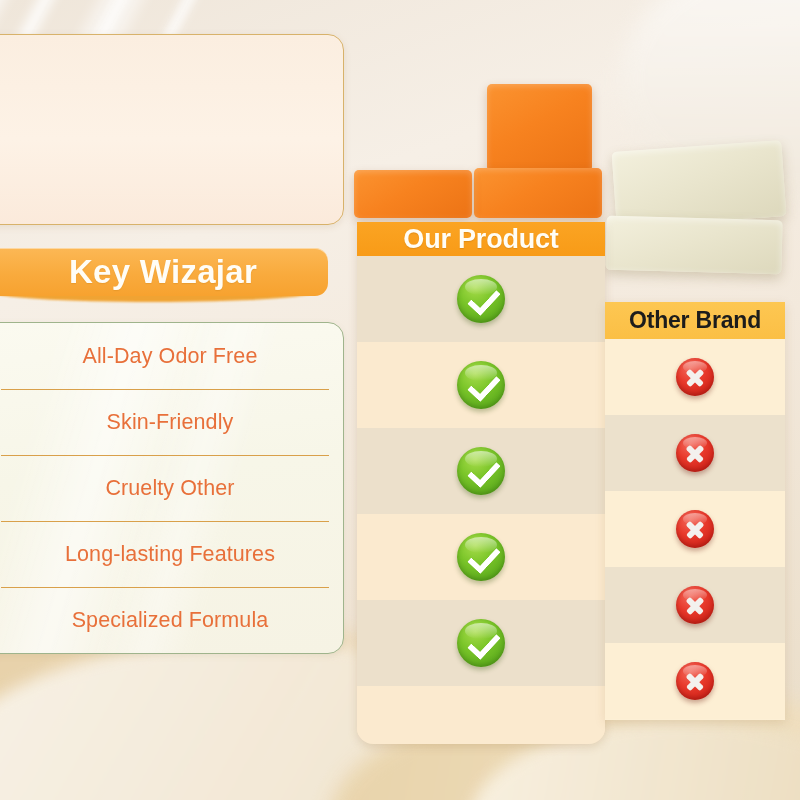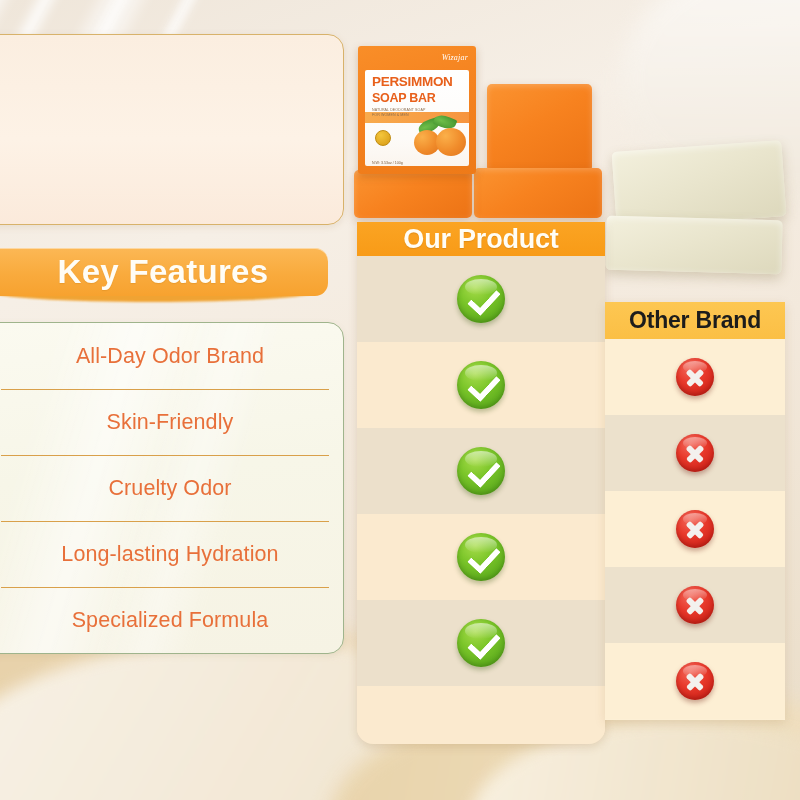--- a/index.html
+++ b/index.html
@@ -151,62 +151,48 @@
   <div class="bg-wave2" style="left:470px;top:720px;width:420px;height:170px;background:linear-gradient(100deg,#fbf5e9,#e9d9b9);opacity:.85;"></div>
   <div class="bg-wave" style="left:620px;top:-40px;width:300px;height:240px;background:linear-gradient(180deg,#ffffff,#efe7da);opacity:.6;"></div>
 
   <div class="soap soap-o" style="left:487px;top:84px;width:105px;height:88px;"></div>
   <div class="soap soap-o" style="left:474px;top:168px;width:128px;height:50px;"></div>
   <div class="soap soap-o" style="left:354px;top:170px;width:118px;height:48px;"></div>
 
   <div class="soap soap-c" style="left:614px;top:146px;width:170px;height:76px;transform:rotate(-4deg);"></div>
   <div class="soap soap-c" style="left:606px;top:218px;width:176px;height:54px;transform:rotate(1.5deg);"></div>
 
-  <div class="pkg-box">
-    <div class="pkg-white"></div>
-    <div class="pkg-stripe"></div>
-    <div class="pkg-logo">Wizajar</div>
-    <div class="pkg-t1">PERSIMMON</div>
-    <div class="pkg-t2">SOAP BAR</div>
-    <div class="pkg-sub">NATURAL DEODORANT SOAP FOR WOMEN &amp; MEN</div>
-    <div class="pkg-seal"></div>
-    <div class="leaf" style="left:60px;top:74px;"></div>
-    <div class="leaf" style="left:76px;top:70px;transform:rotate(22deg);"></div>
-    <div class="fruit" style="left:56px;top:84px;width:26px;height:25px;"></div>
-    <div class="fruit" style="left:78px;top:82px;width:30px;height:28px;"></div>
-    <div class="pkg-nw">N.W: 3.53oz / 100g</div>
-  </div>
 
   <div class="title-card">
     <div class="title-text">
     </div>
   </div>
 
   <div class="kf-wrap">
     <div class="kf-shadow"></div>
     <div class="kf-banner">
-      <span class="kf-text">Key Features</span>
+      <span class="kf-text">Key Wizajar</span>
     </div>
   </div>
 
   <div class="feat-card">
     <div class="sheen"></div>
     <div class="sheen" style="left:170px;width:90px;opacity:.7;"></div>
     <div class="feat-list">
       <div class="feat-row">
-          <span class="feat-label">All-Day Odor Brand</span>
+          <span class="feat-label">All-Day Odor Free</span>
         </div>
       <div class="feat-row">
           <span class="feat-label">Skin-Friendly</span>
         </div>
       <div class="feat-row">
-          <span class="feat-label">Cruelty Odor</span>
-        </div>
-      <div class="feat-row">
-          <span class="feat-label">Long-lasting Hydration</span>
+          <span class="feat-label">Cruelty Other</span>
+        </div>
+      <div class="feat-row">
+          <span class="feat-label">Long-lasting Features</span>
         </div>
       <div class="feat-row">
           <span class="feat-label">Specialized Formula</span>
         </div>
     </div>
   </div>
 
   <div class="col col-ours">
     <div class="col-head head-ours">
       <span>Our Product</span>

